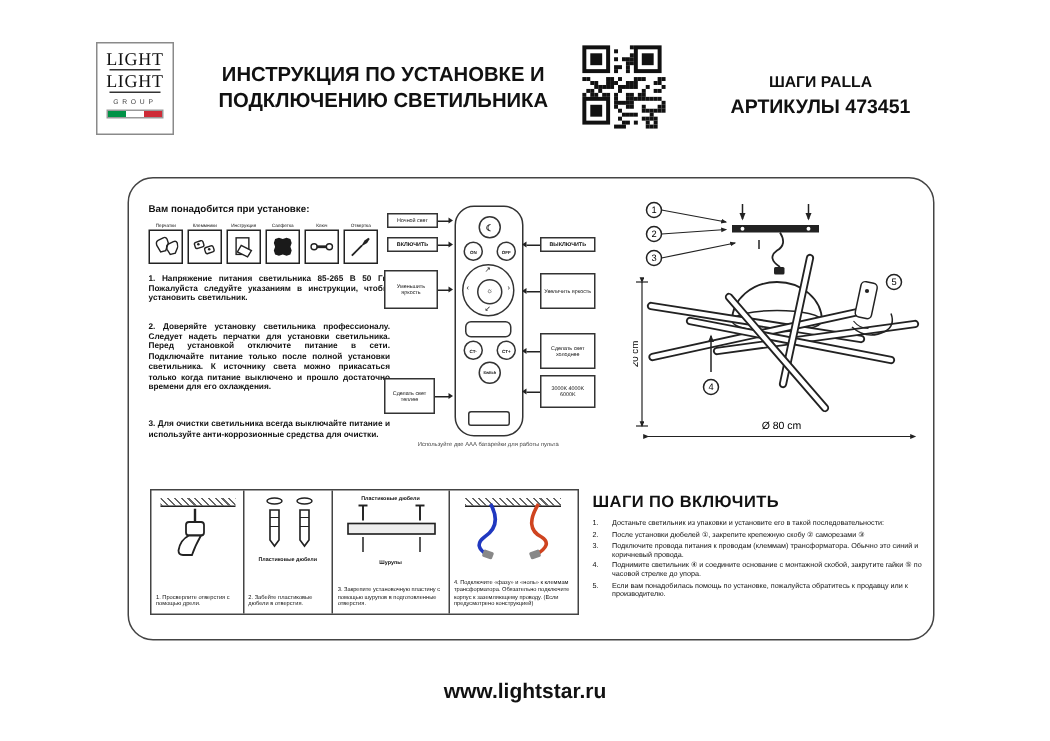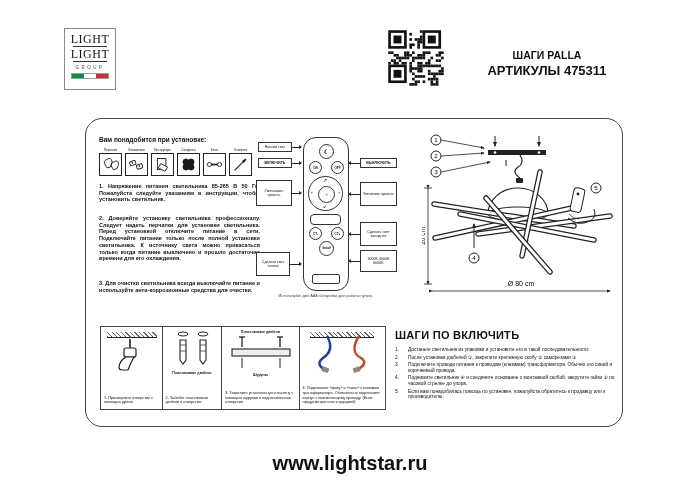--- a/index.html
+++ b/index.html
@@ -56,39 +56,41 @@
   .pcap{position:absolute;left:3px;right:3px;bottom:4px;font-size:3.8px;line-height:4.7px}
   .plab{position:absolute;left:0;right:0;text-align:center;font-size:3.6px;font-weight:bold}
 
   
   .steps-head{left:395px;top:329px;font-size:11px;font-weight:bold;letter-spacing:.3px}
   .steps{left:395px;top:347px;width:220px}
   .step{display:flex;margin-bottom:2px}
   .step .n{width:13px;flex:none;font-size:4.8px;line-height:5.6px}
   .step .t{font-size:4.8px;line-height:5.6px}
 
-  .footer{left:0;top:452px;width:700px;text-align:center;font-size:20px;font-weight:bold}
+  .footer{left:0;top:452px;width:700px;text-align:center;font-size:14px;font-weight:bold}
 </style>
 </head>
 <body>
 
 <div class="abs logo">
   <div class="word">LIGHT</div>
   <div class="rule"></div>
   <div class="word">LIGHT</div>
   <div class="rule"></div>
   <div class="group">GROUP</div>
   <div class="flag">
     <div style="background:#009246"></div>
       <div style="background:#fff"></div>
       <div style="background:#ce2b37"></div>
   </div>
 </div>
 
 <div class="abs title">
+  <div>ИНСТРУКЦИЯ ПО УСТАНОВКЕ И</div>
+  <div>ПОДКЛЮЧЕНИЮ СВЕТИЛЬНИКА</div>
 </div>
 
 <div class="abs" style="left:387px;top:29px;width:58px;height:58px">
   <svg id="qr-svg" width="58" height="58" viewBox="0 0 56 56">
     <rect x="0" y="0" width="56" height="56" fill="#fff"></rect>
     <g fill="#111">
       <rect x="1.2" y="1.2" width="17.85" height="17.85"></rect>
       <rect x="34.35" y="1.2" width="17.85" height="17.85"></rect>
       <rect x="1.2" y="34.35" width="17.85" height="17.85"></rect>
     </g>
@@ -214,21 +216,21 @@
         <rect x="24.15" y="52.2" width="2.55" height="2.55"></rect>
         <rect x="26.7" y="52.2" width="2.55" height="2.55"></rect>
         <rect x="42" y="52.2" width="2.55" height="2.55"></rect>
         <rect x="44.55" y="52.2" width="2.55" height="2.55"></rect>
         <rect x="47.1" y="52.2" width="2.55" height="2.55"></rect>
       </g>
   </svg>
 </div>
 
 <div class="abs series">ШАГИ PALLA</div>
-<div class="abs articles">АРТИКУЛЫ 475311</div>
+<div class="abs articles">АРТИКУЛЫ 473451</div>
 
 <div class="abs mainbox"></div>
 
 <div class="abs tools-head">Вам понадобится при установке:</div>
 
 <div class="abs toolcell" style="left:98px;top:148px">
   <div class="tl">Перчатки</div>
   <div class="toolbox">
       <svg width="17" height="17" viewBox="0 0 20 20">
     <path d="M3,9 q-1,-3 1,-4 l4,-2 q2,-1 3,1 l1,3 -2,6 -4,1 z" fill="none" stroke="#222" stroke-width="1.1"></path>

